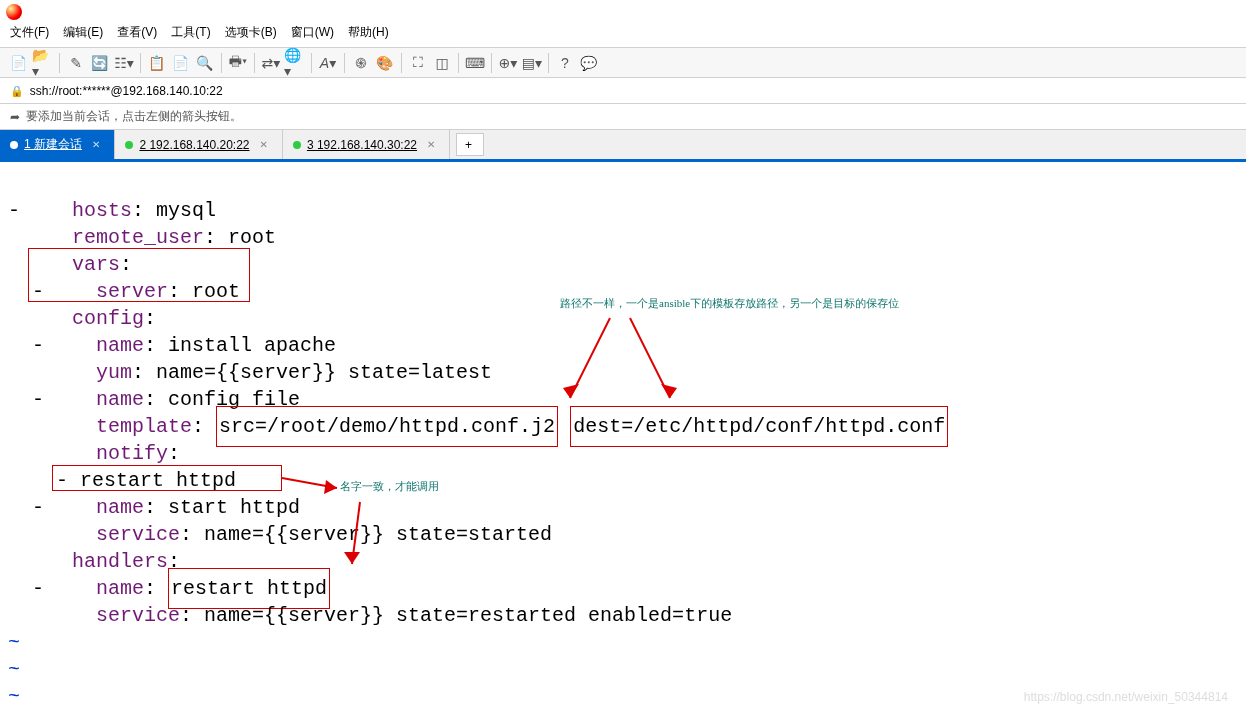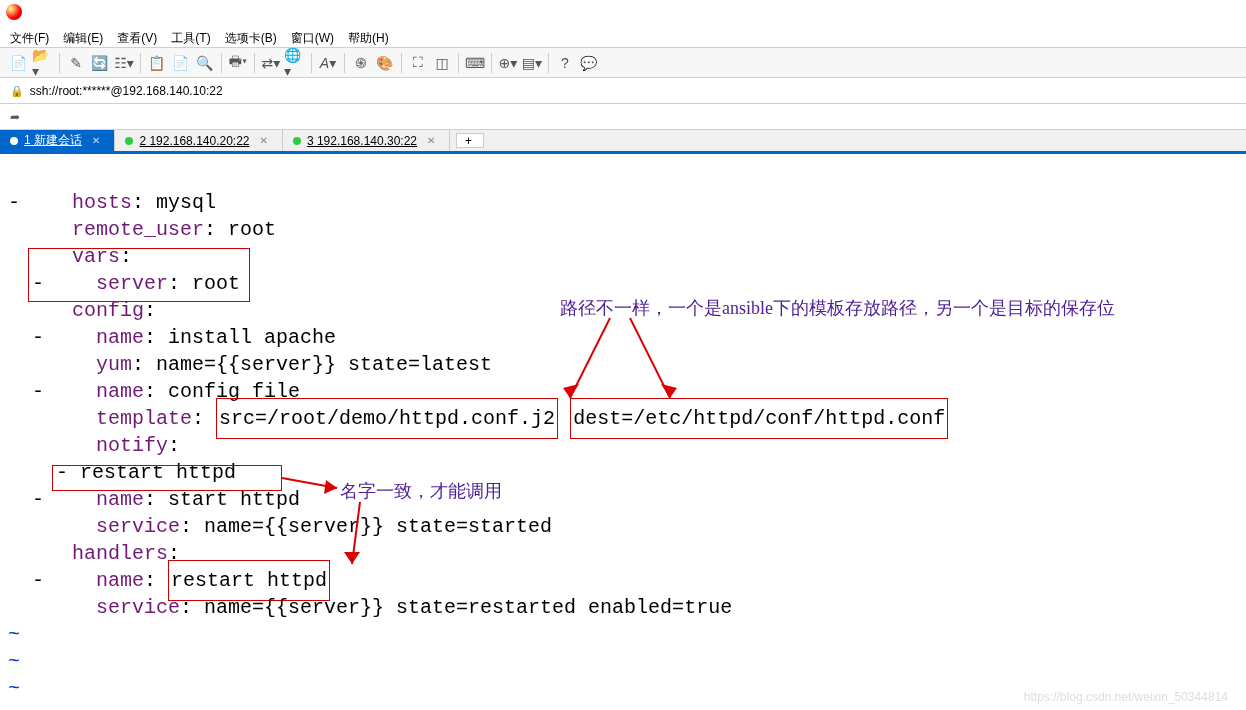--- a/index.html
+++ b/index.html
@@ -1,44 +1,44 @@
 <!DOCTYPE html>
 <html><head>
 <meta charset="utf-8">
 <style>
   * { margin: 0; padding: 0; box-sizing: border-box; }
   body { font-family: "Microsoft YaHei", Arial, sans-serif; font-size: 12px; background: #fff; width: 1246px; height: 710px; overflow: hidden; position: relative; }
   .titlebar { height: 24px; display: flex; align-items: center; padding: 0 6px; background: #fff; }
   .app-icon { width: 16px; height: 16px; background: radial-gradient(circle at 30% 30%, #ff9, #f00 60%, #800); border-radius: 50%; margin-right: 6px; }
   .titlebar-text { color: #000; }
-  .menubar { height: 24px; display: flex; align-items: flex-end; padding: 0 10px; gap: 14px; border-bottom: 1px solid #d0d0d0; }
+  .menubar { height: 24px; display: flex; align-items: flex-start; padding: 0 10px; gap: 14px; border-bottom: 1px solid #d0d0d0; }
   .menubar span { cursor: default; }
   .toolbar { height: 30px; display: flex; align-items: center; padding: 0 8px; gap: 2px; border-bottom: 1px solid #d0d0d0; background: #f7f7f7; }
   .tool-btn { width: 22px; height: 22px; display: flex; align-items: center; justify-content: center; color: #555; font-size: 14px; }
   .tool-sep { width: 1px; height: 20px; background: #ccc; margin: 0 3px; }
   .address { height: 26px; display: flex; align-items: center; padding: 0 10px; gap: 6px; border-bottom: 1px solid #d0d0d0; }
   .lock-icon::before { content: "🔒"; font-size: 11px; color: #888; }
   .session-note { height: 26px; display: flex; align-items: center; padding: 0 10px; gap: 6px; border-bottom: 1px solid #d0d0d0; color: #555; }
   .arrow-icon::before { content: "➦"; color: #555; }
-  .tabs { height: 24px; display: flex; align-items: stretch; background: #f0f0f0; border-bottom: 3px solid #0066cc; }
+  .tabs { height: 32px; display: flex; align-items: stretch; background: #f0f0f0; border-bottom: 3px solid #0066cc; }
   .tab { display: flex; align-items: center; gap: 6px; padding: 0 14px 0 10px; background: #f0f0f0; border-right: 1px solid #ccc; font-size: 12px; position: relative; }
   .tab.active { background: #0066cc; color: #fff; }
   .tab .dot { width: 8px; height: 8px; border-radius: 50%; background: #2ecc40; display: inline-block; }
   .tab.active .dot { background: #fff; }
   .tab .tab-label { text-decoration: underline; }
   .tab .close-x { font-size: 10px; color: #888; margin-left: 4px; }
   .tab.active .close-x { color: #cde; }
   .tab.addtab { width: 28px; justify-content: center; background: #fff; border: 1px solid #ccc; margin: 3px 0 3px 6px; }
   .terminal { position: relative; font-family: "Consolas","Courier New",monospace; font-size: 20px; line-height: 27px; white-space: pre; padding: 8px 0 0 8px; }
   .dash { color: #000; }
   .key { color: #701a75; margin-left: 40px; }
   .val { color: #000; }
   .boxed { border: 1.5px solid #c00; padding: 8px 2px; margin-top: 36px; }
   .box-outline { position: absolute; border: 1.5px solid #c00; }
-  .annot { position: absolute; color: #4c1d95; font-family: "Microsoft YaHei"; font-size: 18px; }
+  .annot { position: absolute; color: #0f766e; font-family: "Microsoft YaHei"; font-size: 11px; }
   .tilde { color: #0033cc; }
   .watermark { position: absolute; right: 18px; bottom: 6px; color: #ddd; font-size: 12px; font-family: Arial; }
   svg.arrow { position: absolute; overflow: visible; }
   svg.arrow line, svg.arrow path { stroke: #d00; stroke-width: 2; fill: none; }
   svg.arrow polygon { fill: #d00; }
 </style>
 </head>
 <body>
 
 <div class="titlebar">
@@ -89,20 +89,21 @@
   <span class="tool-btn">💬</span>
 </div>
 
 <div class="address">
   <span class="lock-icon"></span>
   <span>ssh://root:******@192.168.140.10:22</span>
 </div>
 
 <div class="session-note">
   <span class="arrow-icon"></span>
+  <span>要添加当前会话，点击左侧的箭头按钮。</span>
 </div>
 
 <div class="tabs">
   <div class="tab active">
     <span class="dot"></span>
     <span class="tab-label">1 新建会话</span>
     <span class="close-x">✕</span>
   </div>
   <div class="tab">
     <span class="dot"></span>

